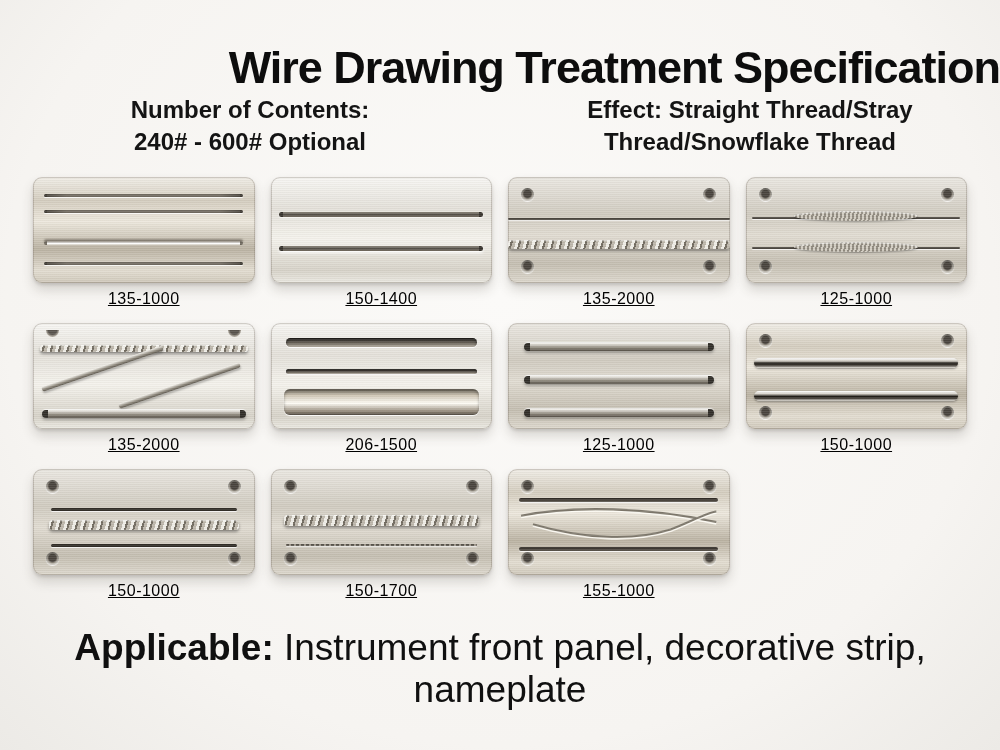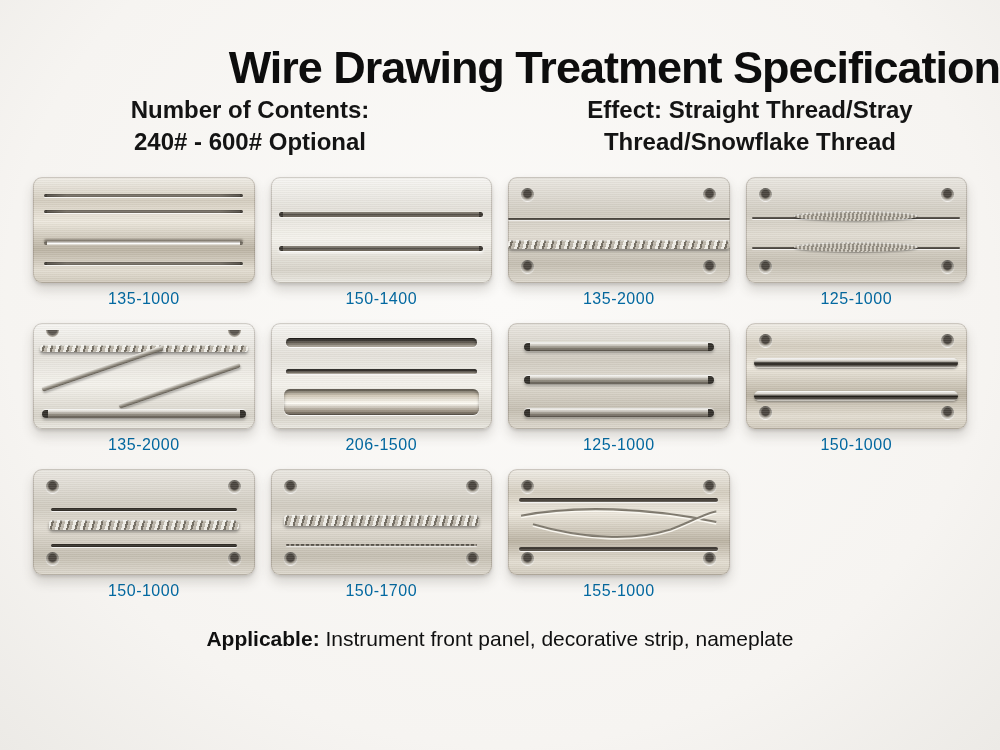--- a/index.html
+++ b/index.html
@@ -21,21 +21,21 @@
   .note div{white-space:nowrap;}
 
   
   .grid{
     width:934px;margin:20px auto 0 auto;
     display:grid;grid-template-columns:repeat(4,1fr);
     column-gap:16px;row-gap:15px;
   }
   figure.cell{margin:0;display:flex;flex-direction:column;align-items:center;}
   figcaption.code{
-    margin-top:7px;font-size:16px;color:#0369a1;letter-spacing:.5px;
+    margin-top:7px;font-size:16px;color:#000000;letter-spacing:.5px;text-decoration:underline;
   }
 
   
   .plate{
     position:relative;width:100%;height:106px;border-radius:9px;
     box-shadow:0 7px 12px rgba(60,55,45,.18), 0 2px 3px rgba(60,55,45,.15),
                inset 0 0 0 1px rgba(120,112,100,.35);
     overflow:hidden;
   }
   .plate::after{ 
@@ -141,21 +141,21 @@
   .spindle{
     position:absolute;left:22%;width:56%;height:10px;border-radius:50%;
     background:repeating-linear-gradient(100deg,#d2cdc2 0 2px,#8e887d 2px 4px);
     box-shadow:0 1px 2px rgba(0,0,0,.35), inset 0 1px 1px rgba(255,255,255,.6);
   }
 
   .waves{position:absolute;left:5%;top:32%;width:90%;height:40%;}
 
   
   .footer{
-    margin:27px 0 16px 0;text-align:center;font-size:21px;color:#101010;
+    margin:27px 0 16px 0;text-align:center;font-size:37px;color:#101010;
   }
   .footer strong{font-weight:bold;}
 </style>
 </head>
 <body>
 
 <main class="page">
 
   <h1 class="title">Wire Drawing Treatment Specification</h1>
 

